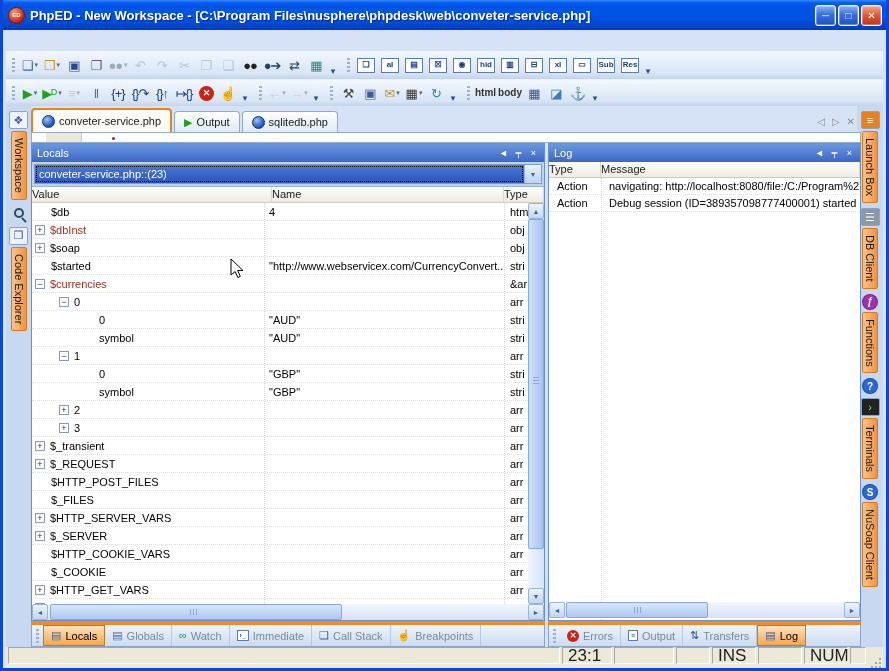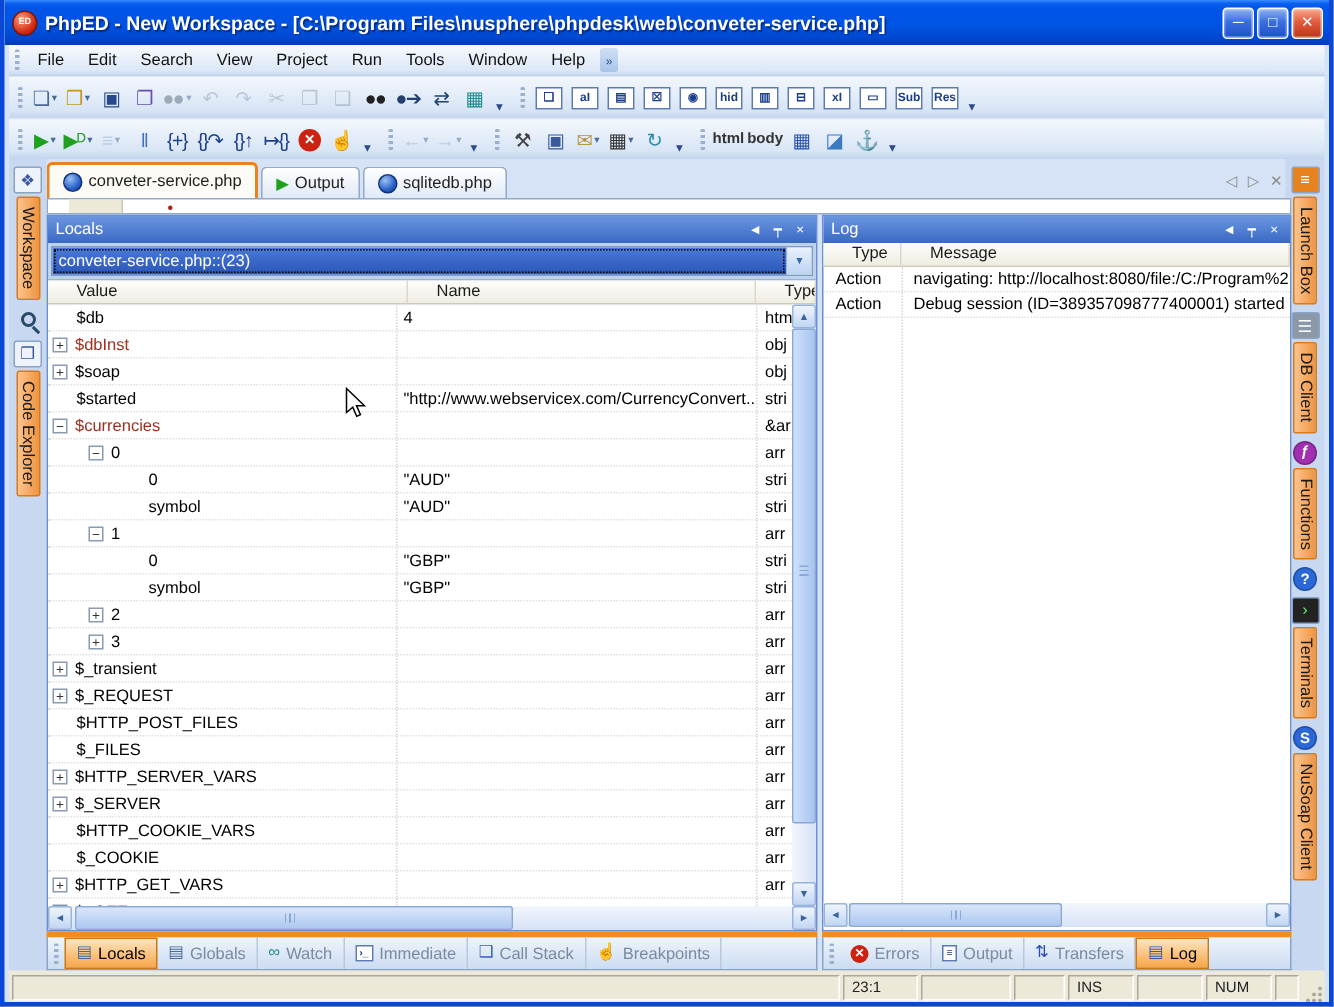--- a/index.html
+++ b/index.html
@@ -68,21 +68,21 @@
   .ptitle{height:18px;background:linear-gradient(180deg,#6b97e0,#3a68c4);color:#fff;font-size:11px;display:flex;align-items:center;padding:0 5px;}
   .pbtns{margin-left:auto;display:flex;gap:4px;}
   .pbtn{font-size:9px;color:#fff;width:11px;text-align:center;line-height:11px;}
   .comborow{height:25px;background:#bdd2ee;display:flex;align-items:center;padding:0 2px;border-bottom:1px solid #9ab4d8;}
   .combo{flex:1;height:20px;background:#fff;border:1px solid #7f9db9;display:flex;align-items:stretch;}
   .combo-text{flex:1;background:linear-gradient(180deg,#4a7ad8,#2a55b8);color:#fff;font-size:11px;display:flex;align-items:center;padding:0 4px;
     outline:1px dotted #000;outline-offset:-2px;white-space:nowrap;overflow:hidden;}
   .combo-btn{width:17px;background:linear-gradient(180deg,#e9f1fc,#bcd4f2);border-left:1px solid #9ab4d8;color:#3a6aa8;font-size:7px;
     display:flex;align-items:center;justify-content:center;border-radius:0 2px 2px 0;}
   .colhdr{height:16px;display:flex;background:linear-gradient(180deg,#fdfdfb,#efede1);border-bottom:1px solid #cfcabb;font-size:11px;color:#1a1a1a;}
-  .ch{padding:1px 19px;border-right:1px solid #dcd8c8;white-space:nowrap;overflow:hidden;}
+  .ch{padding:1px 0;border-right:1px solid #dcd8c8;white-space:nowrap;overflow:hidden;}
   .ch1,.ch2{width:232px;}.ch2{width:240px;}.ch3{flex:1;}
   .chA{width:52px;}.chB{flex:1;}
   .rowsbox{position:relative;overflow:hidden;font-size:11px;}
   .lrows{height:401px;}
   .grows{height:548px;}
   .vsep{position:absolute;top:0;bottom:0;border-left:1px dotted #d4d4d4;}
   .row{height:18px;display:flex;align-items:center;border-bottom:1px dotted #e0e0e0;}
   .grow{height:17px;}
   .cname{width:232px;display:flex;align-items:center;overflow:hidden;white-space:nowrap;}
   .cval{width:240px;padding-left:5px;overflow:hidden;white-space:nowrap;}
@@ -113,21 +113,21 @@
   .btabs{position:absolute;top:625px;height:22px;display:flex;align-items:center;font-size:11px;
     background:linear-gradient(180deg,#eef4fc,#ccdcf2);border:1px solid #8aa4c8;border-top:none;}
   .btabs.left{left:28px;width:514px;}
   .btabs.right{left:545px;width:313px;}
   .b-tab{display:flex;align-items:center;gap:4px;padding:0 7px;height:100%;color:#7a8aa0;border-right:1px solid #b8c8de;}
   .b-tab.active{background:linear-gradient(180deg,#fde4c0,#f8a648);border:1px solid #c87818;color:#000;}
   .b-icon{font-size:11px;line-height:1;}
   .b-icon.mini{background:#fff;border:1px solid #5a7ab0;font-size:7px;padding:0 2px;height:11px;display:inline-flex;align-items:center;color:#1a3d8c;font-weight:bold;}
   .b-icon.circle{width:12px;height:12px;border-radius:50%;display:inline-flex;align-items:center;justify-content:center;font-size:8px;font-weight:bold;}
   
-  .statusbar{position:absolute;left:3px;right:3px;top:647px;height:22px;background:#ece9d8;display:flex;align-items:center;font-size:10px;color:#222;padding:0 1px;}
+  .statusbar{position:absolute;left:3px;right:3px;top:647px;height:22px;background:#ece9d8;display:flex;font-size:17px;color:#222;padding:0 1px;}
   .scell{height:17px;margin:0 1px;border:1px solid;border-color:#aca899 #fff #fff #aca899;display:flex;align-items:center;padding:0 5px;white-space:nowrap;}
   .scell.big{flex:1;}
   .grip-corner{width:13px;height:13px;margin-left:2px;align-self:flex-end;
     background:radial-gradient(circle at 3px 11px,#aca899 1px,transparent 1.5px),radial-gradient(circle at 7px 11px,#aca899 1px,transparent 1.5px),radial-gradient(circle at 11px 11px,#aca899 1px,transparent 1.5px),radial-gradient(circle at 7px 7px,#aca899 1px,transparent 1.5px),radial-gradient(circle at 11px 7px,#aca899 1px,transparent 1.5px),radial-gradient(circle at 11px 3px,#aca899 1px,transparent 1.5px);}
   .cursor{position:absolute;left:227px;top:258px;z-index:50;}
 </style>
 </head>
 <body>
 
 <div class="window">
@@ -141,33 +141,20 @@
         </span>
         <span class="win-btn">
           <span>□</span>
         </span>
         <span class="win-btn close">
           <span>✕</span>
         </span>
       </span>
   </div>
 
-  <div class="menubar" id="menubar">
-    <span class="mgrip"></span>
-  <span class="menu-item">File</span>
-      <span class="menu-item">Edit</span>
-      <span class="menu-item">Search</span>
-      <span class="menu-item">View</span>
-      <span class="menu-item">Project</span>
-      <span class="menu-item">Run</span>
-      <span class="menu-item">Tools</span>
-      <span class="menu-item">Window</span>
-      <span class="menu-item">Help</span>
-      <span class="chevbox">»</span>
-    </div>
 
   <div class="tbrow tb1" id="tbrow1">
       <div class="tb-group">
         <span class="mgrip"></span>
         <span class="tb-btn">
           <span class="ico" style="color: rgb(70, 104, 154);">❏</span>
           <span class="dd">▾</span>
         </span>
         <span class="tb-btn">
           <span class="ico" style="color: rgb(201, 148, 31);">❒</span>

